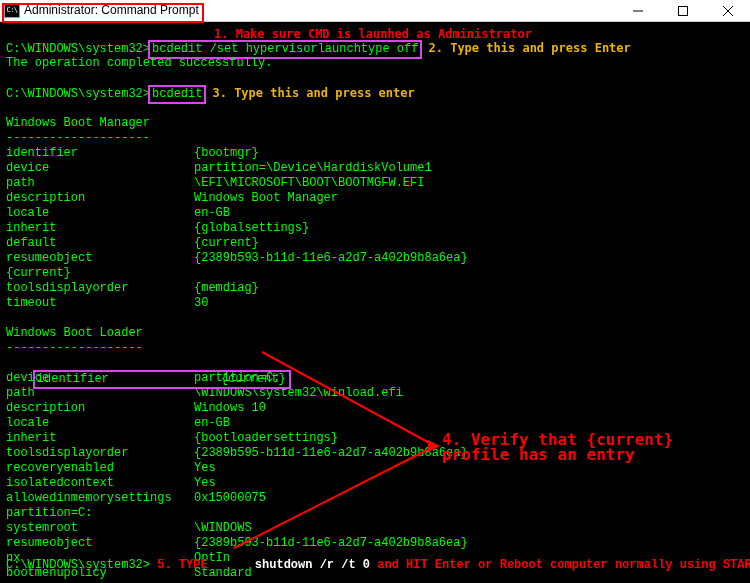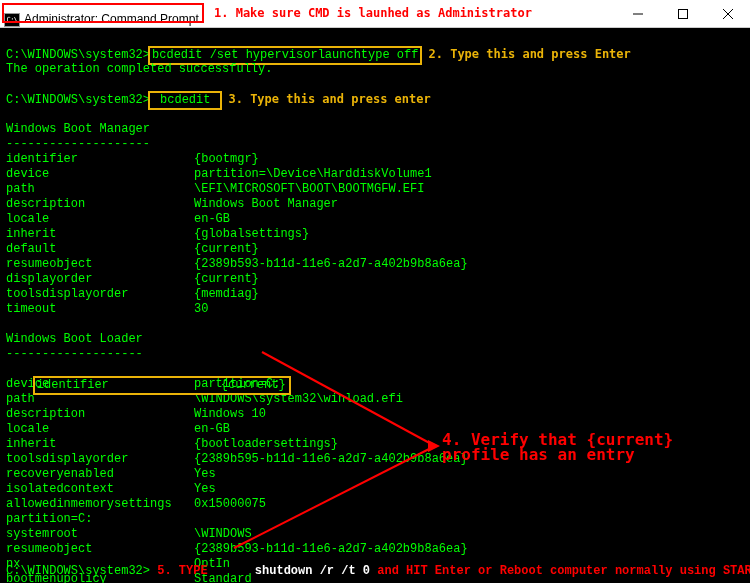--- a/index.html
+++ b/index.html
@@ -10,24 +10,24 @@
     background: #000;
     font-family: Consolas, 'Courier New', monospace;
     font-size: 12px;
     line-height: 15px;
     overflow: hidden;
     position: relative;
   }
 
   
   .titlebar {
-    height: 28px;
+    height: 22px;
     background: #fff;
     display: flex;
-    align-items: flex-end;
+    align-items: center;
     padding-left: 4px;
     position: relative;
     border-bottom: 1px solid #ccc;
   }
   .titlebar .cmdicon {
     width: 16px; height: 14px;
     background: #000;
     display: flex;
     align-items: center;
     justify-content: center;
@@ -65,26 +65,26 @@
     position: relative;
     height: calc(100% - 28px);
   }
   .line { white-space: pre; color: #00ff00; height:15px; }
 
   .kv { display:flex; white-space: pre; }
   .kv .k { width: 188px; }
   .kv .v { }
 
   .red-box {
-    border: 2px solid #eab308;
+    border: 2px solid #d946ef;
     padding: 0 2px;
     margin: -1px -2px;
     display: inline-block;
   }
-  .red-box.tight { padding: 0 10px; }
+  .red-box.tight { padding: 0 2px; }
 
   .annot {
     color: #eab308;
     font-family: Consolas, monospace;
     font-size: 12px;
     font-weight: bold;
   }
   .annot.inline { margin-left: 8px; }
 
   
@@ -92,20 +92,21 @@
     position: absolute;
     border: 2px solid #ff0000;
     height: 20px;
     top: 3px;
   }
   .tb-annot1 {
     position: absolute;
     color: #ff0000;
     font-family: Consolas, monospace;
     font-size: 12px;
+    margin-top: 21px;
   }
 
   
   .overlay {
     position: absolute;
     top: 0; left: 0; right: 0; bottom: 0;
     pointer-events: none;
   }
 
   .annot4 {
@@ -173,21 +174,21 @@
   <div class="line">--------------------</div>
 
   <div class="kv line"><span class="k">identifier</span><span class="v">{bootmgr}</span></div>
   <div class="kv line"><span class="k">device</span><span class="v">partition=\Device\HarddiskVolume1</span></div>
   <div class="kv line"><span class="k">path</span><span class="v">\EFI\MICROSOFT\BOOT\BOOTMGFW.EFI</span></div>
   <div class="kv line"><span class="k">description</span><span class="v">Windows Boot Manager</span></div>
   <div class="kv line"><span class="k">locale</span><span class="v">en-GB</span></div>
   <div class="kv line"><span class="k">inherit</span><span class="v">{globalsettings}</span></div>
   <div class="kv line"><span class="k">default</span><span class="v">{current}</span></div>
   <div class="kv line"><span class="k">resumeobject</span><span class="v">{2389b593-b11d-11e6-a2d7-a402b9b8a6ea}</span></div>
-  <div class="kv line"><span class="k">displayorder</span><span class="v">{current}</span></div>
+  <div class="kv line"><span class="v">{current}</span></div>
   <div class="kv line"><span class="k">toolsdisplayorder</span><span class="v">{memdiag}</span></div>
   <div class="kv line"><span class="k">timeout</span><span class="v">30</span></div>
 
   <div class="line"> </div>
 
   <div class="line">Windows Boot Loader</div>
   <div class="line">-------------------</div>
 
   <div class="line" style="position:relative;">
     <span class="red-box" style="display:inline-flex; width:258px;">

